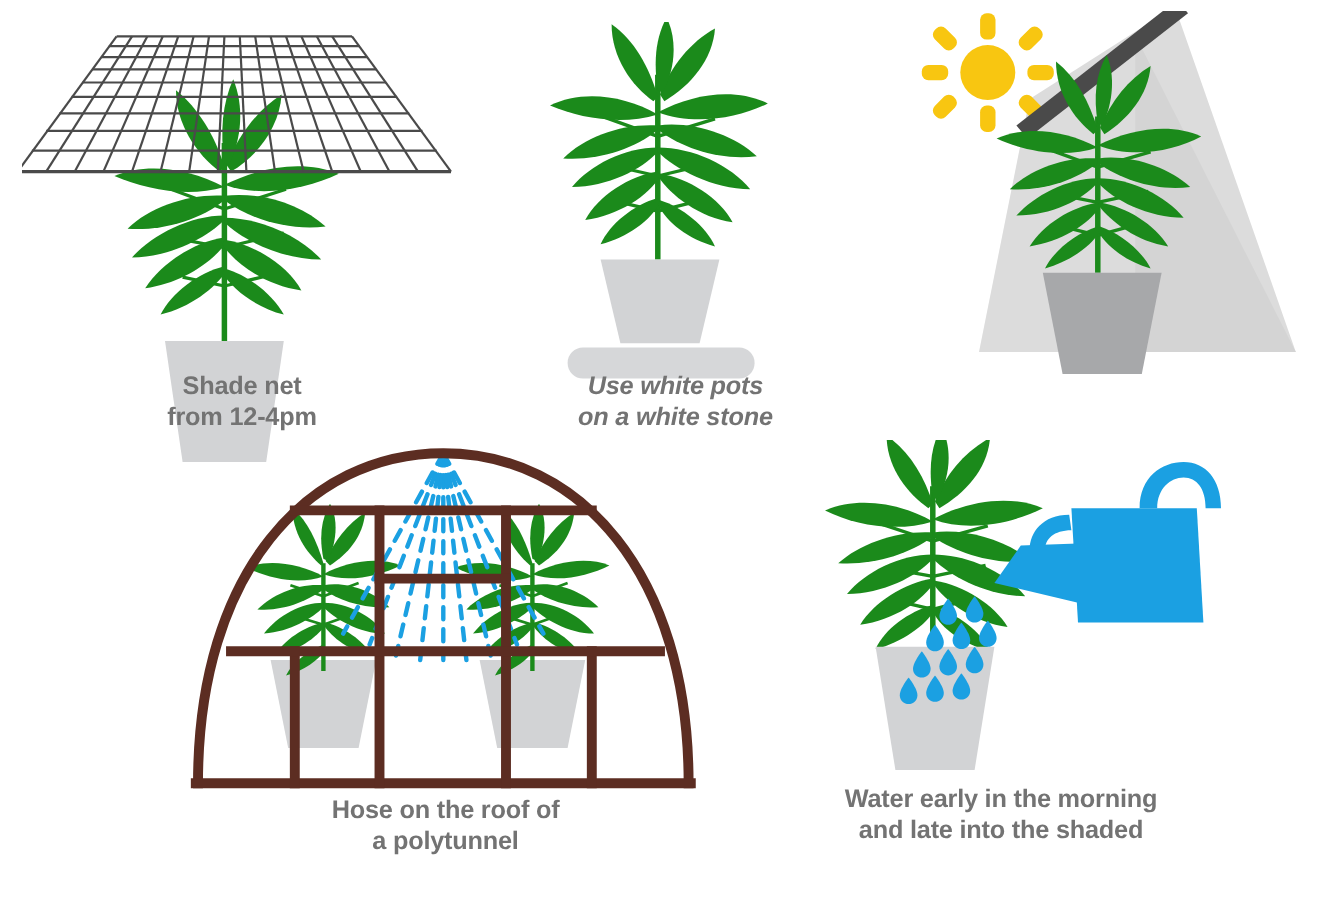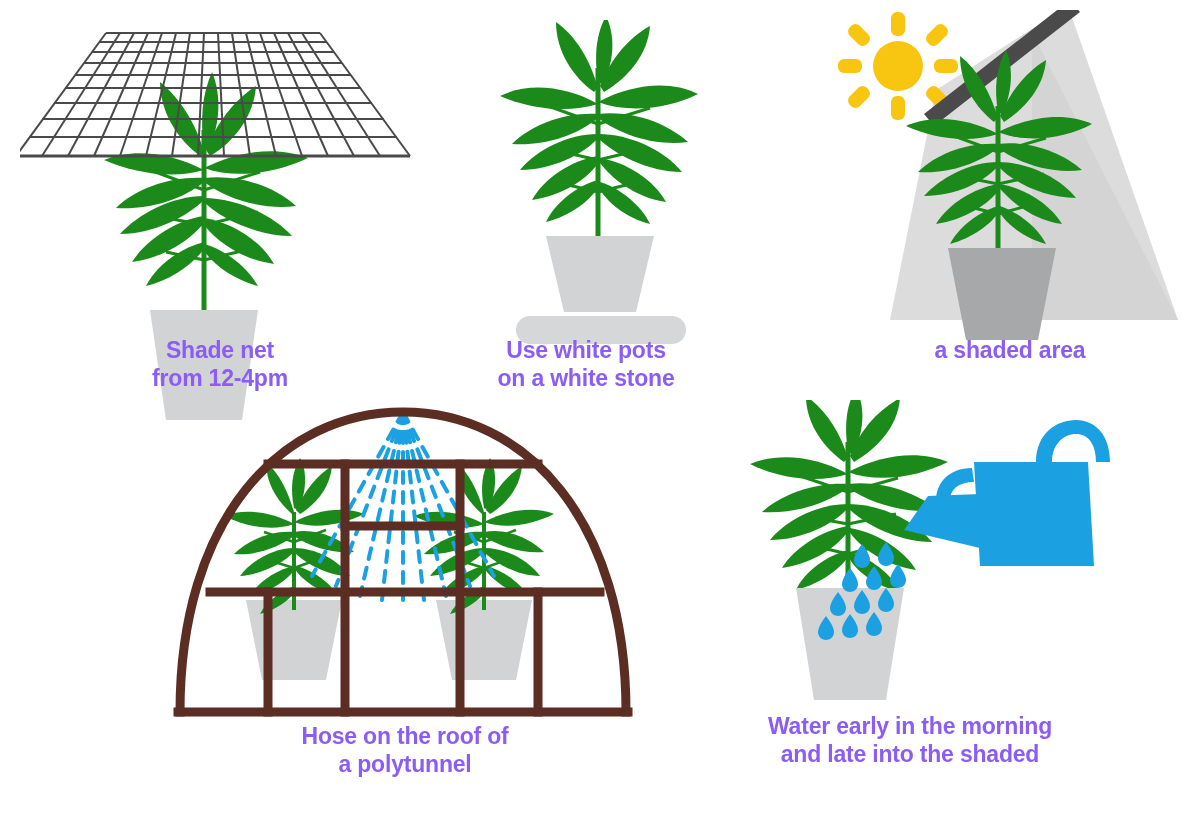--- a/index.html
+++ b/index.html
@@ -24,40 +24,40 @@
     position: absolute;
   }
   .panel-art {
     position: absolute;
     left: 0;
     top: 0;
   }
   .caption {
     position: absolute;
     text-align: center;
-    color: #8b5cf6;
+    color: #737373;
     font-weight: bold;
     font-size: 23px;
     line-height: 1.22;
     letter-spacing: -0.2px;
     white-space: nowrap;
   }
   .caption .line {
     display: block;
   }
 
   
   #panel-shade-net      { left: 20px;  top: 20px;  width: 400px; height: 400px; }
   #panel-white-pot      { left: 430px; top: 20px;  width: 340px; height: 400px; }
   #panel-shaded-area    { left: 820px; top: 10px;  width: 380px; height: 410px; }
   #panel-polytunnel     { left: 170px; top: 400px; width: 470px; height: 400px; }
   #panel-watering       { left: 700px; top: 400px; width: 420px; height: 400px; }
 
   #caption-shade-net    { left: 20px;  top: 336px; width: 400px; }
-  #caption-white-pot    { left: 416px; top: 336px; width: 340px; }
+  #caption-white-pot    { left: 444px; top: 336px; width: 340px; font-style: italic; }
   #caption-shaded-area  { left: 820px; top: 336px; width: 380px; }
   #caption-polytunnel   { left: 170px; top: 722px; width: 470px; text-align: center; }
   #caption-watering     { left: 690px; top: 712px; width: 440px; }
 </style>
 </head>
 <body>
 
 <div class="infographic">
 
   <div class="panel" id="panel-shade-net">
@@ -196,21 +196,20 @@
         <path d="M180 196 C198 202 218 218 226 234 C204 228 186 214 178 200 Z" fill="#1B8A1B"></path>
         <path d="M178 108 C170 82 158 60 140 46 C140 74 156 98 174 112 Z" fill="#1B8A1B"></path>
         <path d="M180 106 C190 82 206 62 226 50 C224 76 206 98 184 112 Z" fill="#1B8A1B"></path>
         <path d="M178 102 C174 78 176 58 186 40 C194 58 192 84 182 104 Z" fill="#1B8A1B"></path>
       </g>
 
       <path d="M128 238 L236 238 L218 330 L146 330 Z" fill="#A7A8AA"></path>
     </svg>
   </div>
   <div class="caption" id="caption-shaded-area">
-    <span class="line">a shaded area</span>
   </div>
 
   <div class="panel" id="panel-polytunnel">
     <svg class="panel-art" width="470" height="400" viewBox="0 0 470 400">
 
       <path d="M76 200 L172 200 L156 280 L92 280 Z" fill="#D2D3D5"></path>
       <path d="M266 200 L362 200 L346 280 L282 280 Z" fill="#D2D3D5"></path>
 
       <g>
         <path d="M124 210 L124 112" stroke="#1B8A1B" stroke-width="4" fill="none"></path>

